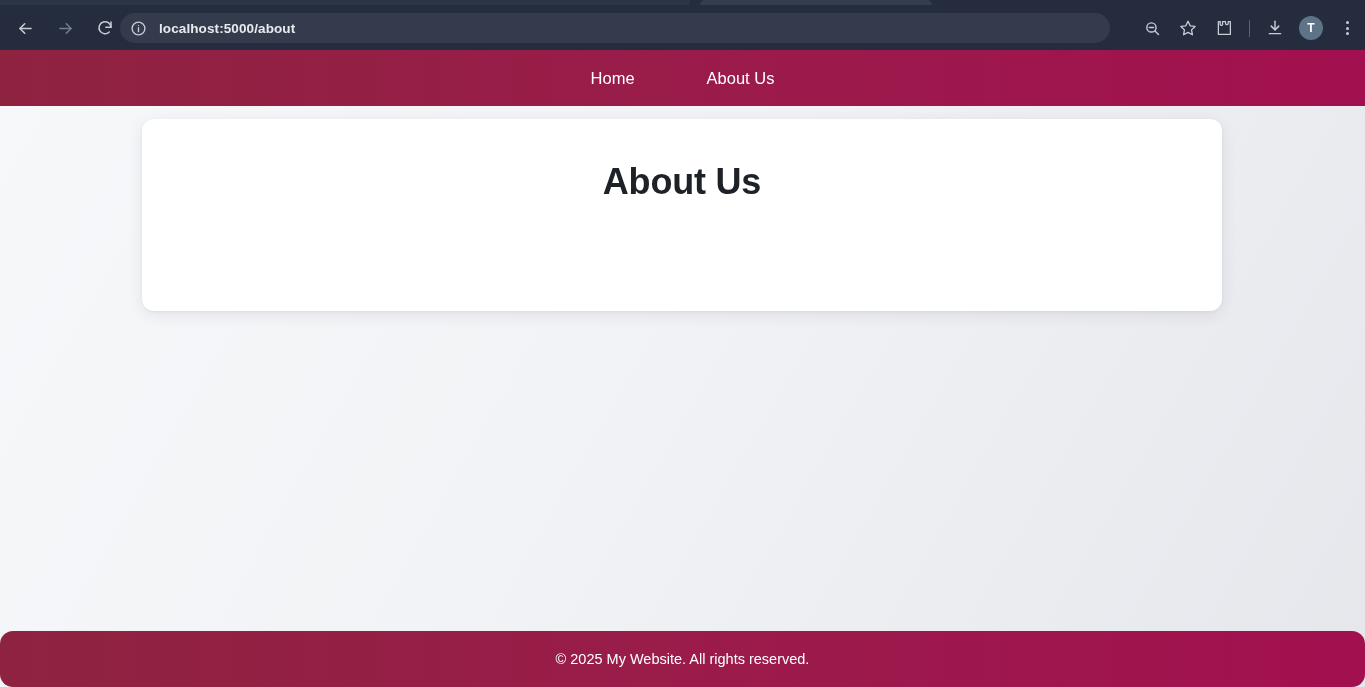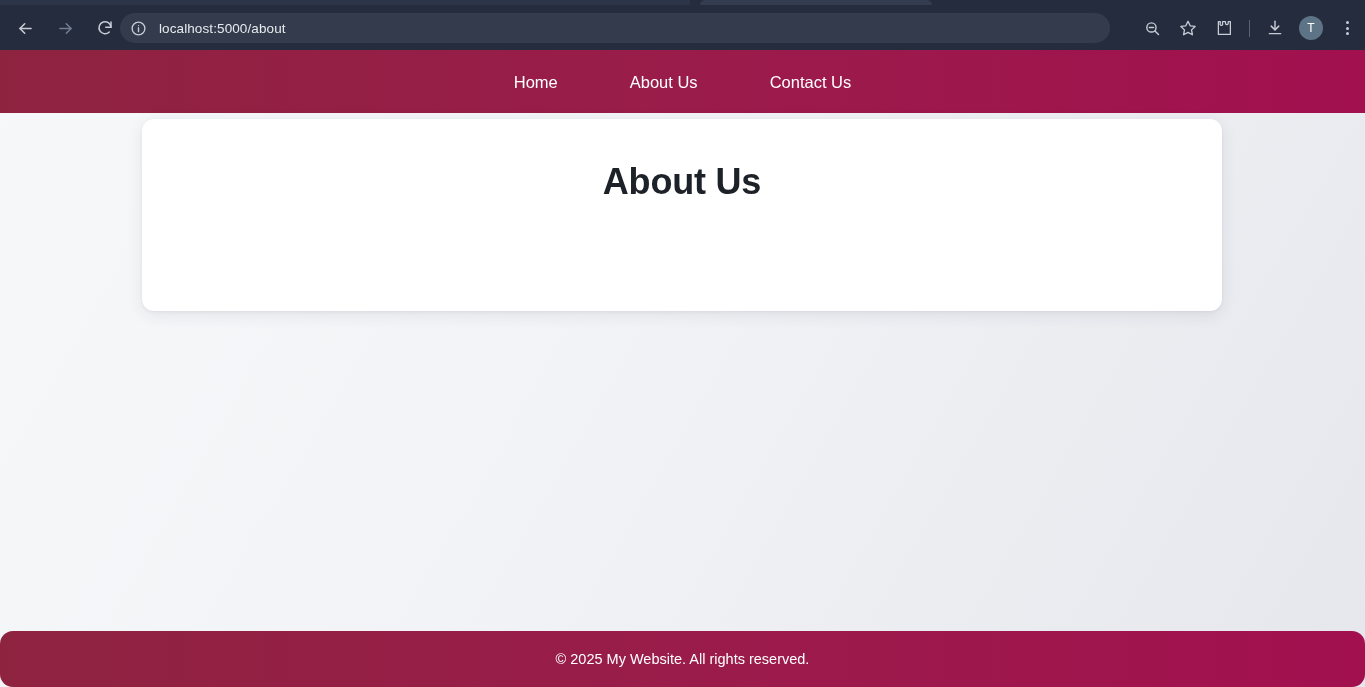--- a/index.html
+++ b/index.html
@@ -44,20 +44,21 @@
   }
 
   .toolbar {
     position: absolute;
     top: 6px; left: 0;
     width: 1365px;
     height: 44px;
     background: #242c3d;
     display: flex;
     align-items: center;
+    font-weight: bold;
   }
 
   .nav-btn {
     width: 34px; height: 34px;
     margin-left: 6px;
     display: flex; align-items: center; justify-content: center;
     border-radius: 50%;
   }
   .nav-btn:first-child { margin-left: 8px; }
 
@@ -121,21 +122,21 @@
     position: absolute;
     top: 50px; left: 0;
     width: 1365px;
     height: 637px;
     background: linear-gradient(120deg, #f7f8fa 0%, #f2f3f6 45%, #e5e7ec 100%);
     overflow: hidden;
   }
 
   .site-nav {
     width: 100%;
-    height: 63px;
+    height: 56px;
     background: linear-gradient(90deg, #8e2340 0%, #9b1b4b 55%, #a2104f 100%);
     display: flex;
     align-items: center;
     justify-content: center;
     gap: 0;
   }
   .site-nav a {
     color: #ffffff;
     text-decoration: none;
     font-size: 16.5px;
@@ -293,21 +294,20 @@
       </div>
 
     </div>
   </div>
 
   <div class="page">
 
     <nav class="site-nav">
       <a href="#">Home</a>
       <a href="#">About Us</a>
-      <a href="#">Contact Us</a>
     </nav>
 
     <main class="card">
       <h1>About Us</h1>
     </main>
 
     <footer class="site-footer">
       <span>© 2025 My Website. All rights reserved.</span>
     </footer>
 

